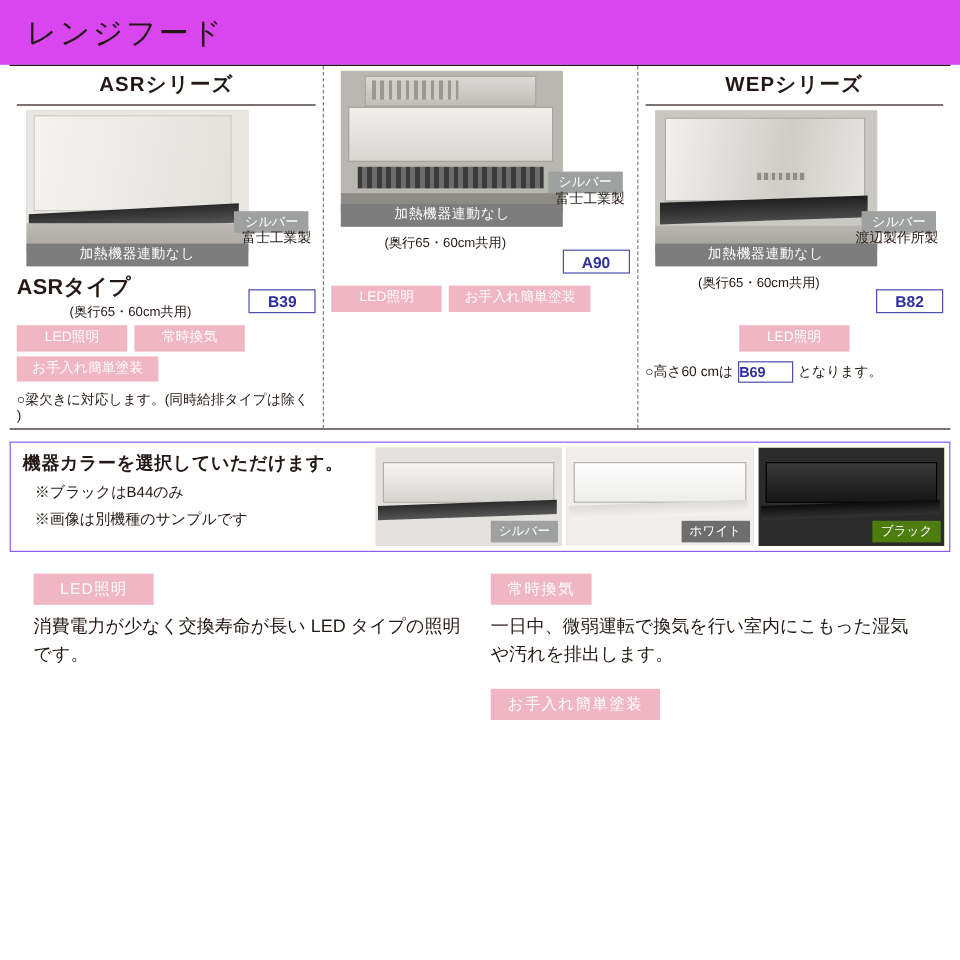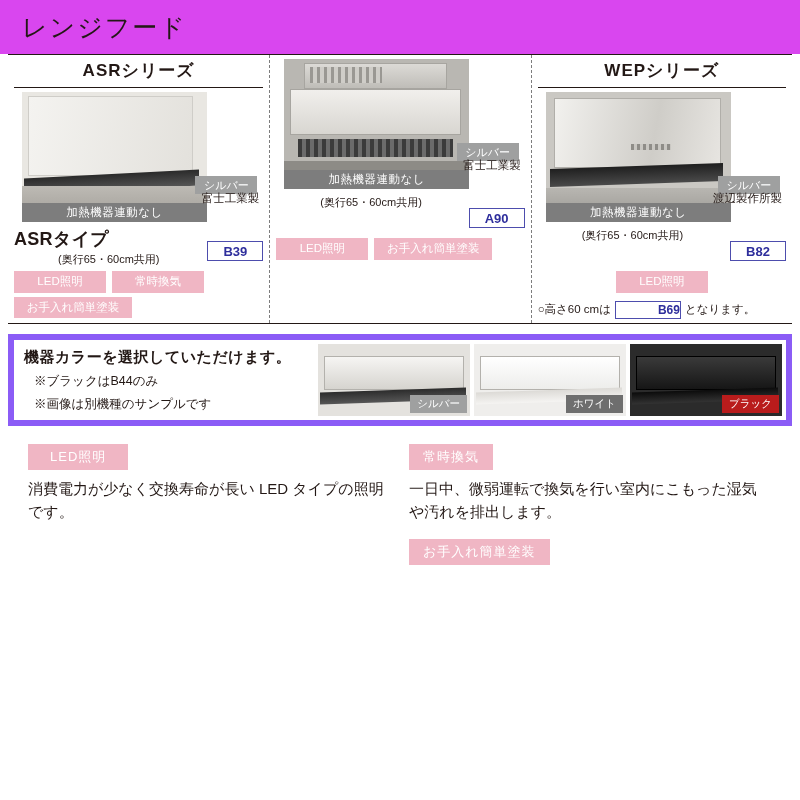--- a/index.html
+++ b/index.html
@@ -194,34 +194,34 @@
   }
   .tag.wide { min-width:118px; }
   .tag-note { font-size:9px; color:#231815; width:100%; text-align:center; margin-top:-1px; }
 
   .note {
     font-size:11.5px;
     margin-top:8px;
   }
   .note-row { display:flex; align-items:center; gap:4px; font-size:11.5px; margin-top:8px; }
   .note-code {
-    width:66px; height:18px; border:1px solid #4d4dad; color:#2e2e9c;
-    font-size:12px; font-weight:bold; text-align:right; line-height:17px;
+    width:46px; height:18px; border:1px solid #4d4dad; color:#2e2e9c;
+    font-size:12px; font-weight:bold; text-align:left; line-height:17px;
   }
   .attach { font-size:11.5px; margin-top:6px; }
 
   .series-bottom-line {
     border-bottom:1px solid #231815;
     margin:0 8px;
   }
 
   
   .color-box {
     margin:10px 8px 0 8px;
-    border:6px solid #8b5cf6;
+    border:1px solid #8b5cf6;
     display:flex;
     align-items:stretch;
     height:92px;
   }
   .color-text {
     padding:8px 10px 0 10px;
     width:300px;
   }
   .color-title { font-size:15px; font-weight:bold; letter-spacing:0.5px; }
   .color-sub { font-size:12.5px; margin-top:6px; padding-left:10px; }
@@ -231,21 +231,21 @@
     flex:1;
     background:#d8d6d1;
     overflow:hidden;
   }
   .ci-label {
     position:absolute; right:3px; bottom:3px;
     font-size:10.5px; padding:2px 7px; color:#fff;
   }
   .ci-label.silver { background:#9fa0a0; }
   .ci-label.white { background:#6e6e6e; }
-  .ci-label.black { background:#b91c1c; }
+  .ci-label.black { background:#4d7c0f; }
 
   .mini-hood { position:absolute; inset:0; }
   .mini-hood .mb { position:absolute; left:6px; top:12px; right:6px; height:34px; border:1px solid #b3b1ac; }
   .mini-hood .ml { position:absolute; left:2px; right:4px; top:46px; height:12px; transform:skewY(-2deg); }
   .mini-hood.silver { background:#e4e2de; }
   .mini-hood.silver .mb { background:linear-gradient(#f6f5f3,#d6d4cf); }
   .mini-hood.silver .ml { background:linear-gradient(#2c2c2c,#565656); }
   .mini-hood.white { background:#efeeec; }
   .mini-hood.white .mb { background:linear-gradient(#ffffff,#ededeb); }
   .mini-hood.white .ml { background:linear-gradient(#dcdad6,#f5f4f2); }
@@ -306,20 +306,21 @@
         <div class="type-name">ASRタイプ</div>
         <div class="type-sub">(奥行65・60cm共用)</div>
       </div>
       <div class="code-box">B39</div>
     </div>
     <div class="tags">
       <div class="tag">LED照明</div>
       <div class="tag">常時換気</div>
       <div class="tag wide">お手入れ簡単塗装</div>
     </div>
+    <div class="note">○梁欠きに対応します。(同時給排タイプは除く )</div>
   </div>
 
   <div class="series-col mid">
     <div class="img-area">
       <div class="photo">
         <div class="hood-nbh">
           <div class="top"></div>
             <div class="grille"></div>
           <div class="body"></div>
             <div class="filter"></div>

